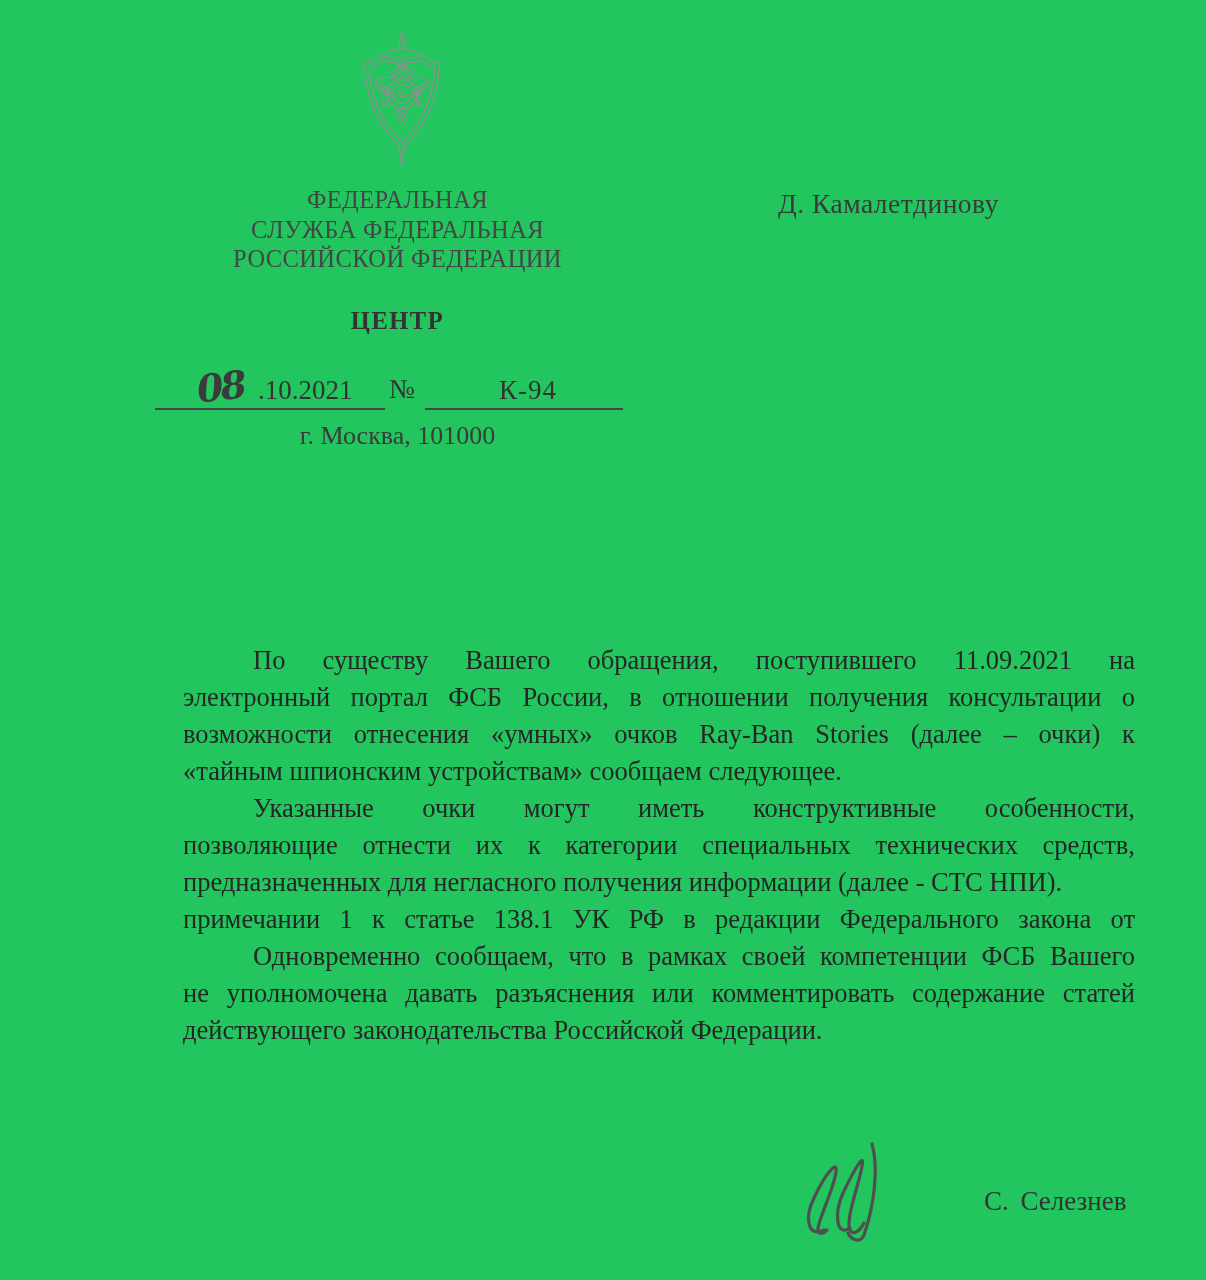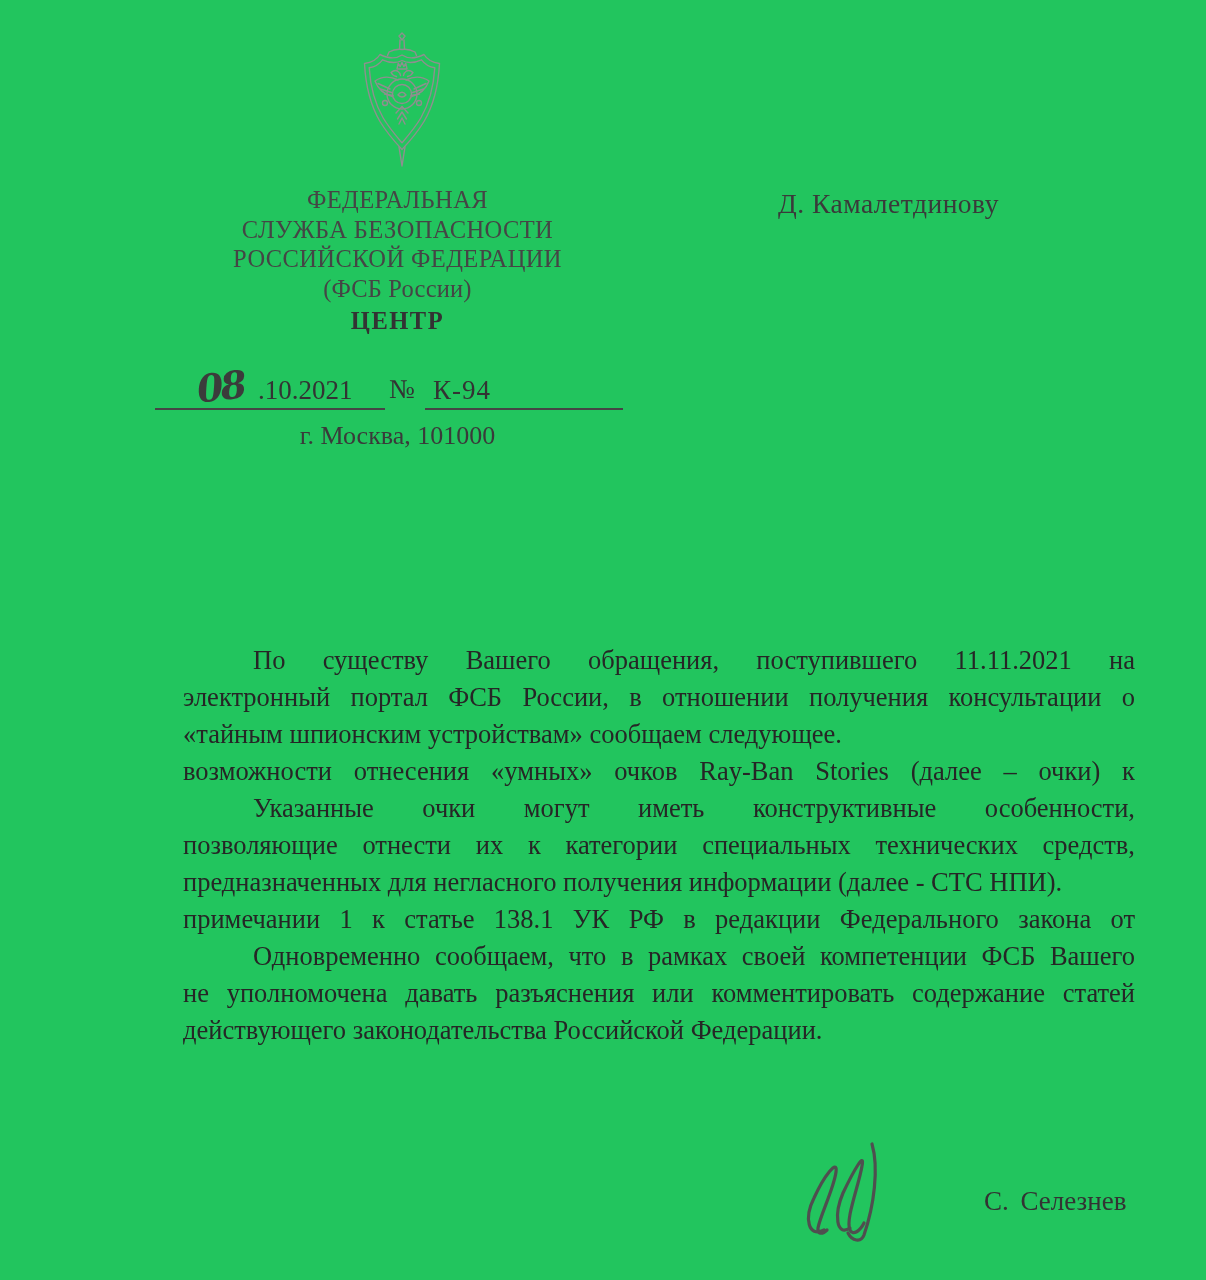--- a/index.html
+++ b/index.html
@@ -26,21 +26,21 @@
     letter-spacing:1.5px; color:#333333;
   }
 
   .date-row { position:absolute; left:155px; top:362px; width:480px; height:48px; }
   .date-seg {
     position:absolute; top:0; height:46px;
     border-bottom:2px solid #454545;
     display:flex; align-items:flex-end;
   }
   .seg1 { left:0; width:230px; padding-left:0; }
-  .seg2 { left:270px; width:198px; }
+  .seg2 { left:270px; width:198px;justify-content:center; }
   .hand-day {
     font-family:"DejaVu Serif", serif;
     font-style:italic; font-weight:bold;
     font-size:38px; line-height:38px; letter-spacing:-3px;
     color:#3b3b3b;
     transform:rotate(-7deg);
     display:inline-block;
     margin:0 0 2px 42px;
   }
   .date-rest { font-size:27px; line-height:30px; margin:0 0 3px 14px; color:#333333;text-align:center; }
@@ -117,47 +117,46 @@
 
       <circle cx="29" cy="71" r="2.5"></circle>
       <circle cx="63" cy="71" r="2.5"></circle>
 
       <path d="M40 81 L46 74.5 L52 81 M41.5 87 L46 80 L50.5 87 M43 92 L46 86 L49 92"></path>
     </g>
   </svg>
 
   <div class="org-block">
     <div>ФЕДЕРАЛЬНАЯ</div>
-    <div>СЛУЖБА БЕЗОПАСНОСТИ</div>
+    <div>СЛУЖБА ФЕДЕРАЛЬНАЯ</div>
     <div>РОССИЙСКОЙ ФЕДЕРАЦИИ</div>
-    <div class="org-short">(ФСБ России)</div>
   </div>
 
   <div class="unit">ЦЕНТР</div>
 
   <div class="date-row">
     <div class="date-seg seg1">
       <span class="hand-day">08</span>
       <span class="date-rest">.10.2021</span>
     </div>
     <span class="num-sign">№</span>
     <div class="date-seg seg2">
       <span class="doc-number">К-94</span>
     </div>
   </div>
 
   <div class="place-line">г. Москва, 101000</div>
 
   <div class="addressee">Д. Камалетдинову</div>
 
   <div class="bodytext">
-    <div class="ln ind">По существу Вашего обращения, поступившего 11.11.2021 на</div>
+    <div class="ln ind">По существу Вашего обращения, поступившего 11.09.2021 на</div>
     <div class="ln">электронный портал ФСБ России, в отношении получения консультации о</div>
+    <div class="ln">возможности отнесения «умных» очков Ray-Ban Stories (далее – очки) к</div>
     <div class="ln end">«тайным шпионским устройствам» сообщаем следующее.</div>
-    <div class="ln">возможности отнесения «умных» очков Ray-Ban Stories (далее – очки) к</div>
     <div class="ln ind">Указанные очки могут иметь конструктивные особенности,</div>
     <div class="ln">позволяющие отнести их к категории специальных технических средств,</div>
     <div class="ln end">предназначенных для негласного получения информации (далее - СТС НПИ).</div>
     <div class="ln">примечании 1 к статье 138.1 УК РФ в редакции Федерального закона от</div>
     <div class="ln ind">Одновременно сообщаем, что в рамках своей компетенции ФСБ Вашего</div>
     <div class="ln">не уполномочена давать разъяснения или комментировать содержание статей</div>
     <div class="ln end">действующего законодательства Российской Федерации.</div>
   </div>
 
 

